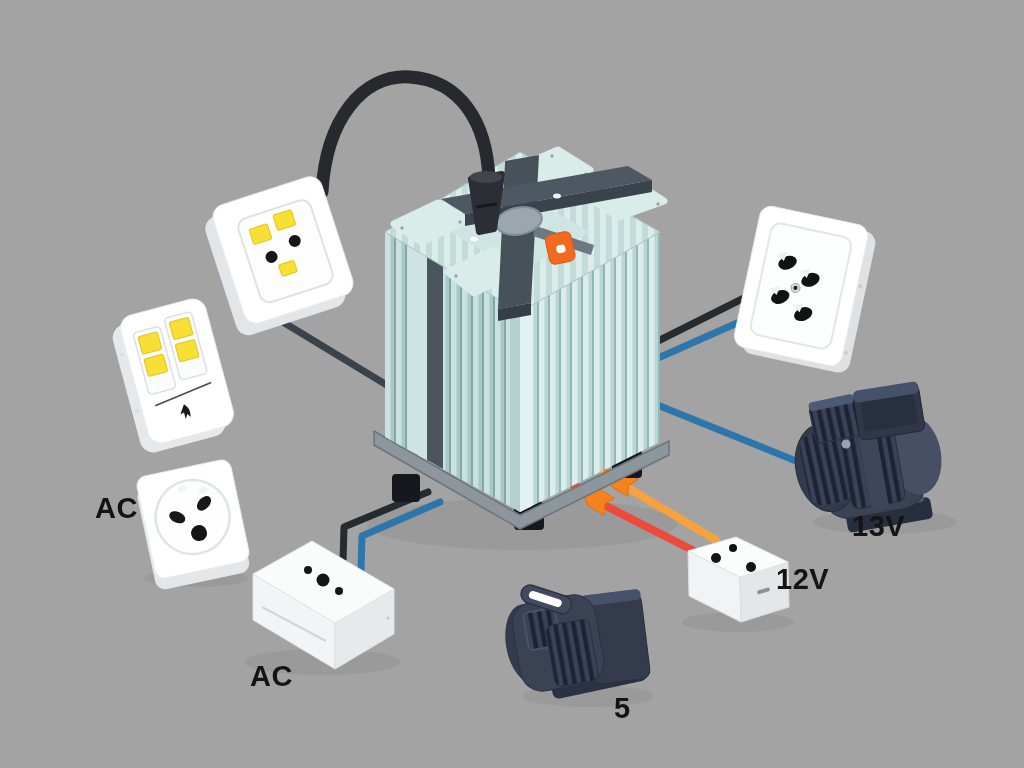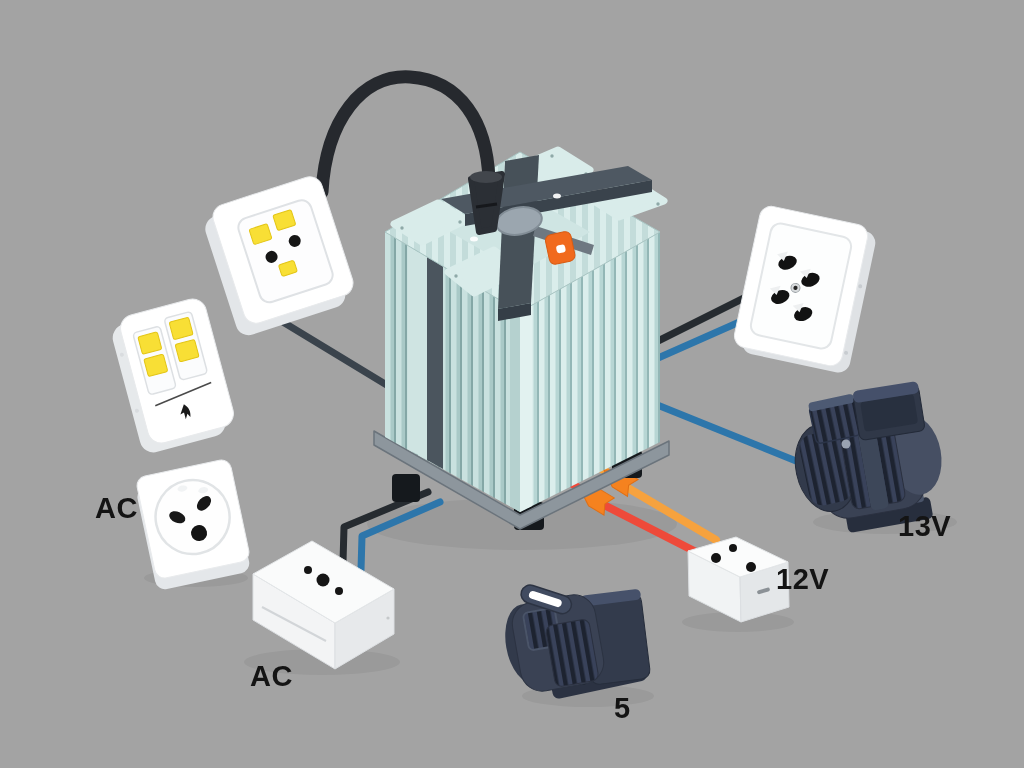--- a/index.html
+++ b/index.html
@@ -263,16 +263,16 @@
     </g>
     <g transform="rotate(18 545 600)">
       <rect x="520" y="590" width="52" height="18" rx="9" fill="#414b60" stroke="#2c3342" stroke-width="1.5"></rect>
       <rect x="528" y="595" width="34" height="8" rx="4" fill="#ffffff"></rect>
     </g>
   </g>
 </svg>
 
 <div class="lbl" style="left:95px;top:494px">AC</div>
 <div class="lbl" style="left:250px;top:662px">AC</div>
-<div class="lbl" style="left:898px;top:512px">13V</div>
+<div class="lbl" style="left:852px;top:512px">13V</div>
 <div class="lbl" style="left:776px;top:565px">12V</div>
 <div class="lbl" style="left:614px;top:694px">5</div>
 </div>
 
 </body></html>

